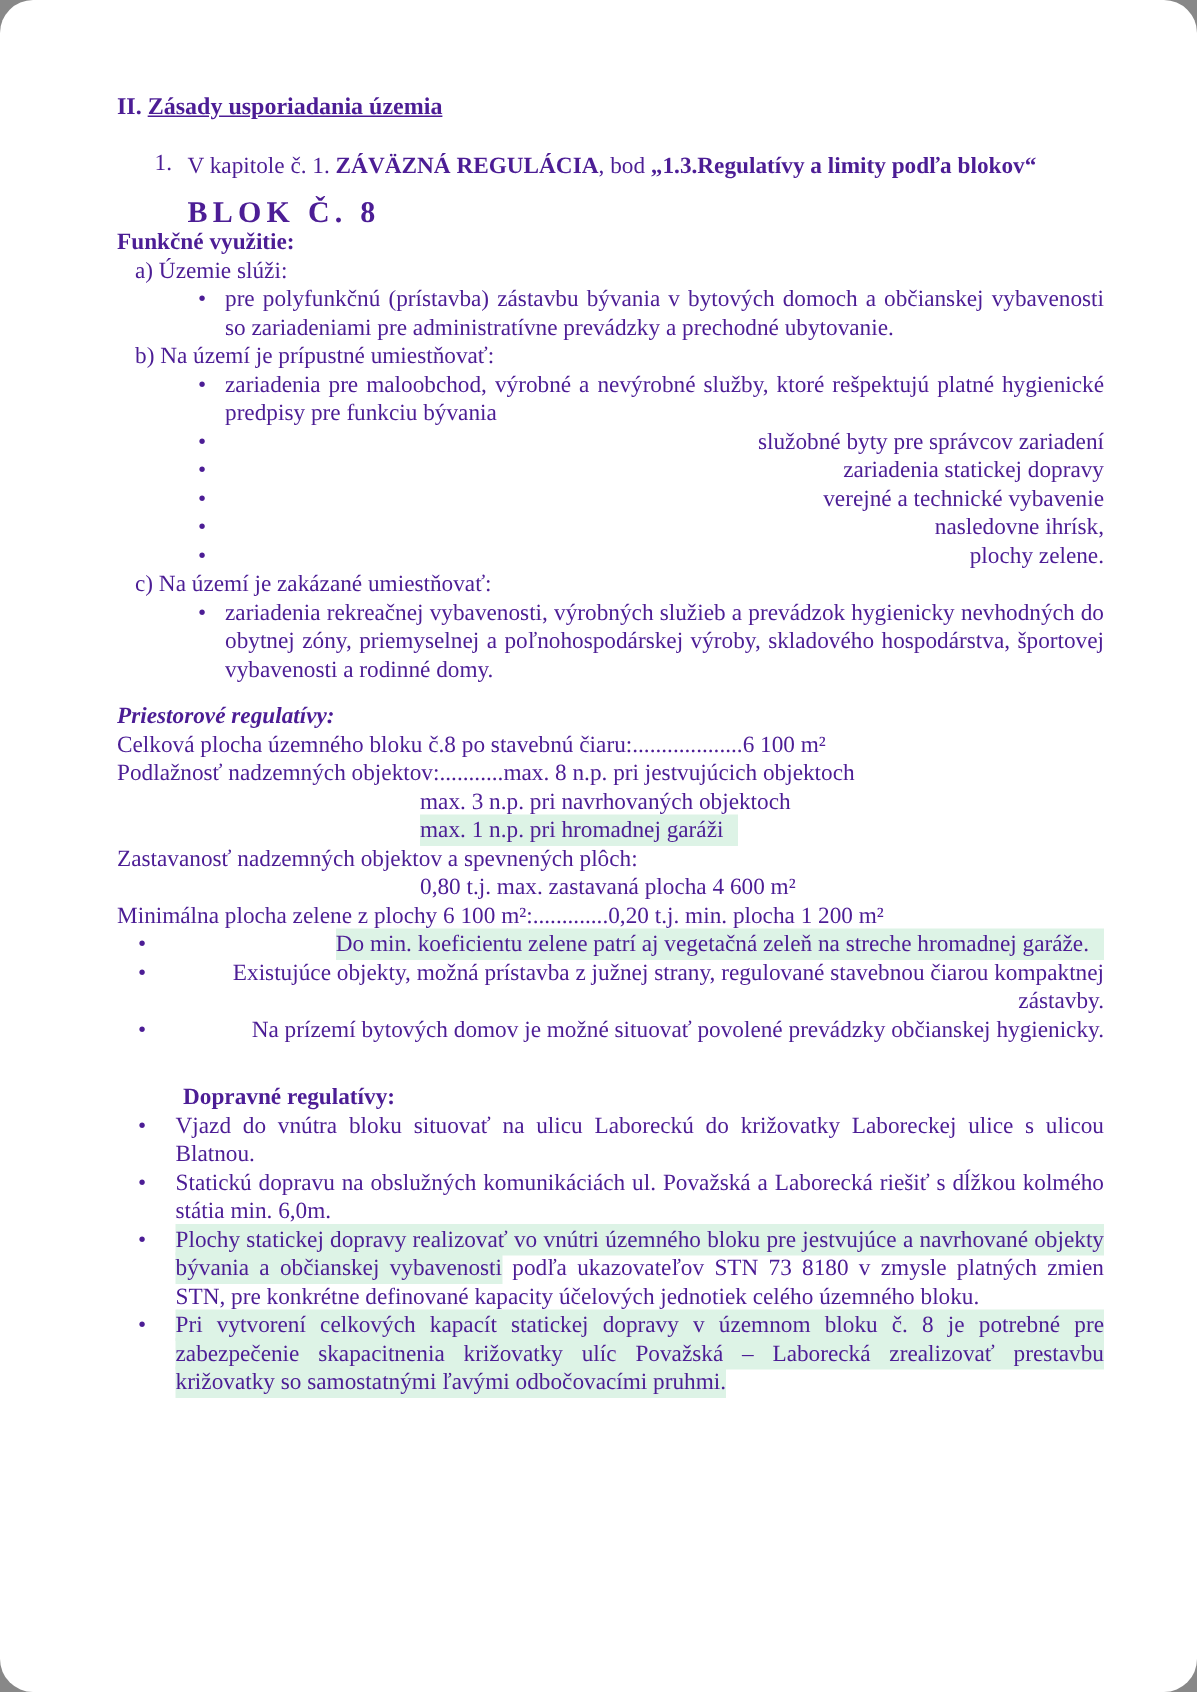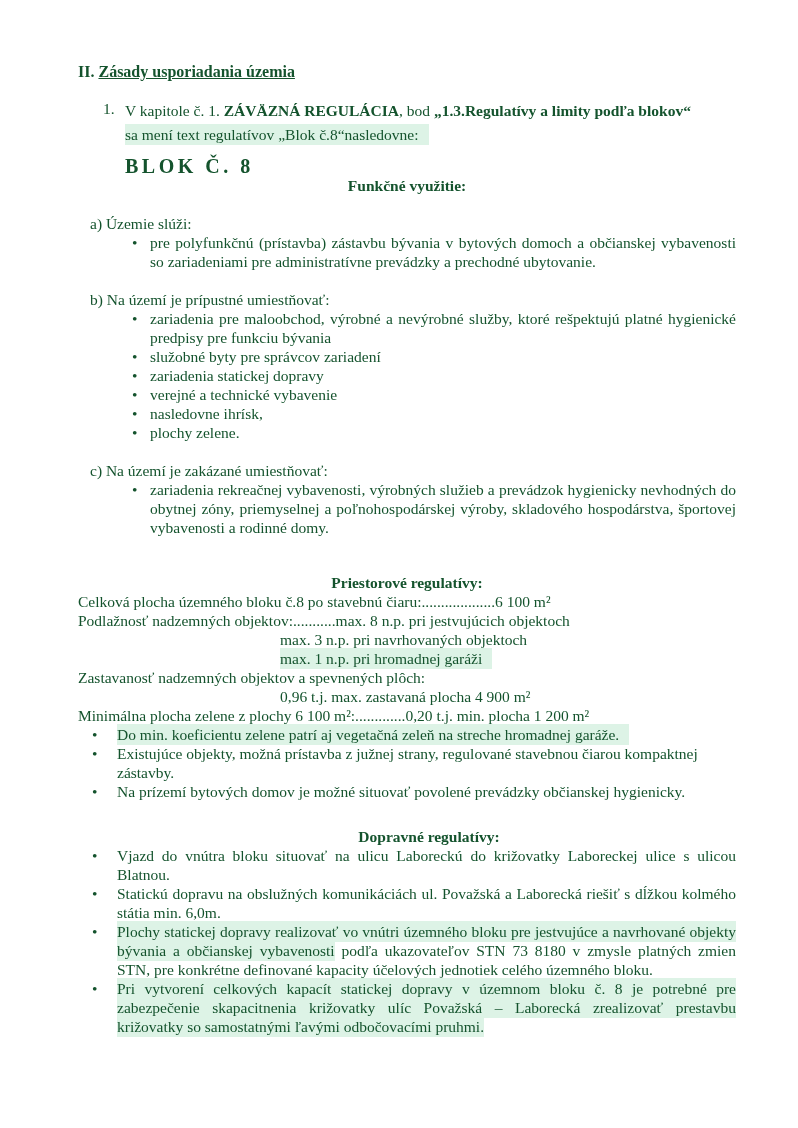--- a/index.html
+++ b/index.html
@@ -1,68 +1,68 @@
 <!DOCTYPE html>
 <html><head>
 <meta charset="utf-8">
 <style>
   html, body { margin: 0; padding: 0; background: #888; }
   .page {
     position: relative;
     width: 798px; height: 1128px;
     margin: 0 auto;
     background: #ffffff;
-    color: #14532d;
+    color: #4c1d95;
     font-family: "Liberation Serif", "DejaVu Serif", serif;
     font-size: 15.5px;
     line-height: 19px;
     box-sizing: border-box;
     padding: 62px 62px 0 78px;
     overflow: hidden;
+    border-radius: 22px;
   }
   .h1 { font-size: 16px; font-weight: bold; margin: 0 0 18px 0; }
   .u { text-decoration: underline; }
 
   .numbered-item { display: flex; padding-left: 25px; margin-bottom: 10px; }
   .numbered-item .num { width: 22px; flex: none; }
   .numbered-item .line { line-height: 24px; }
 
   .hl { background: #ddf3e6; padding: 2px 0; }
   .hl.pad-r { padding-right: 10px; }
 
   .blok-title { padding-left: 47px; font-weight: bold; font-size: 20px; letter-spacing: 3.5px; }
-  .bold-label { font-weight: bold; text-align: center; }
-  .abc { padding-left: 12px; margin-top: 19px; }
+  .bold-label { font-weight: bold; }
+  .abc { padding-left: 12px; }
 
   .bullet { display: flex; }
   .bullet .b { flex: none; }
   .bullet.deep { padding-left: 54px; }
   .bullet.deep .b { width: 18px; }
   .bullet.shallow { padding-left: 14px; }
   .bullet.shallow .b { width: 25px; }
-  .bt { flex: 1; }
+  .bt { flex: 1; text-align: right; }
   .just { text-align: justify; }
 
   .pline { }
   .ind { padding-left: 202px; }
-  .spatial-title { margin-top: 36px; }
+  .spatial-title { margin-top: 12px; font-style: italic; }
   .transport-title { margin-top: 26px; padding-left: 44px; }
 </style>
 </head>
 <body>
 
 <div class="page">
 
   <div class="h1"><span>II. </span><span class="u">Zásady usporiadania územia</span></div>
 
   <div class="numbered-item">
     <span class="num">1.</span>
     <div class="itext">
       <div class="line just"><span>V kapitole č. 1. </span><b>ZÁVÄZNÁ REGULÁCIA</b><span>, bod </span><b>„1.3.Regulatívy a limity podľa blokov“</b></div>
-      <div class="line"><span class="hl pad-r">sa mení text regulatívov „Blok č.8“nasledovne:</span></div>
     </div>
   </div>
 
   <div class="blok-title">BLOK Č. 8</div>
 
   <div class="bold-label">Funkčné využitie:</div>
 
   <div class="abc">a) Územie slúži:</div>
   <div class="bullet deep">
     <span class="b">•</span>
@@ -100,21 +100,21 @@
     <span class="b">•</span>
     <div class="bt just">zariadenia rekreačnej vybavenosti, výrobných služieb a prevádzok hygienicky nevhodných do obytnej zóny, priemyselnej a poľnohospodárskej výroby, skladového hospodárstva, športovej vybavenosti a rodinné domy.</div>
   </div>
 
   <div class="bold-label spatial-title">Priestorové regulatívy:</div>
   <div class="pline">Celková plocha územného bloku č.8 po stavebnú čiaru:...................6 100 m²</div>
   <div class="pline">Podlažnosť nadzemných objektov:...........max. 8 n.p. pri jestvujúcich objektoch</div>
   <div class="pline ind">max. 3 n.p. pri navrhovaných objektoch</div>
   <div class="pline ind"><span class="hl pad-r">max. 1 n.p. pri hromadnej garáži</span></div>
   <div class="pline">Zastavanosť nadzemných objektov a spevnených plôch:</div>
-  <div class="pline ind">0,96 t.j.  max. zastavaná plocha 4 900 m²</div>
+  <div class="pline ind">0,80 t.j.  max. zastavaná plocha 4 600 m²</div>
   <div class="pline">Minimálna plocha zelene z plochy 6 100 m²:.............0,20 t.j. min. plocha 1 200 m²</div>
 
   <div class="bullet shallow">
     <span class="b">•</span>
     <div class="bt"><span class="hl pad-r">Do min. koeficientu zelene patrí aj vegetačná zeleň na streche hromadnej garáže.</span></div>
   </div>
   <div class="bullet shallow">
     <span class="b">•</span>
     <div class="bt">Existujúce objekty, možná prístavba z južnej strany, regulované stavebnou čiarou kompaktnej zástavby.</div>
   </div>

